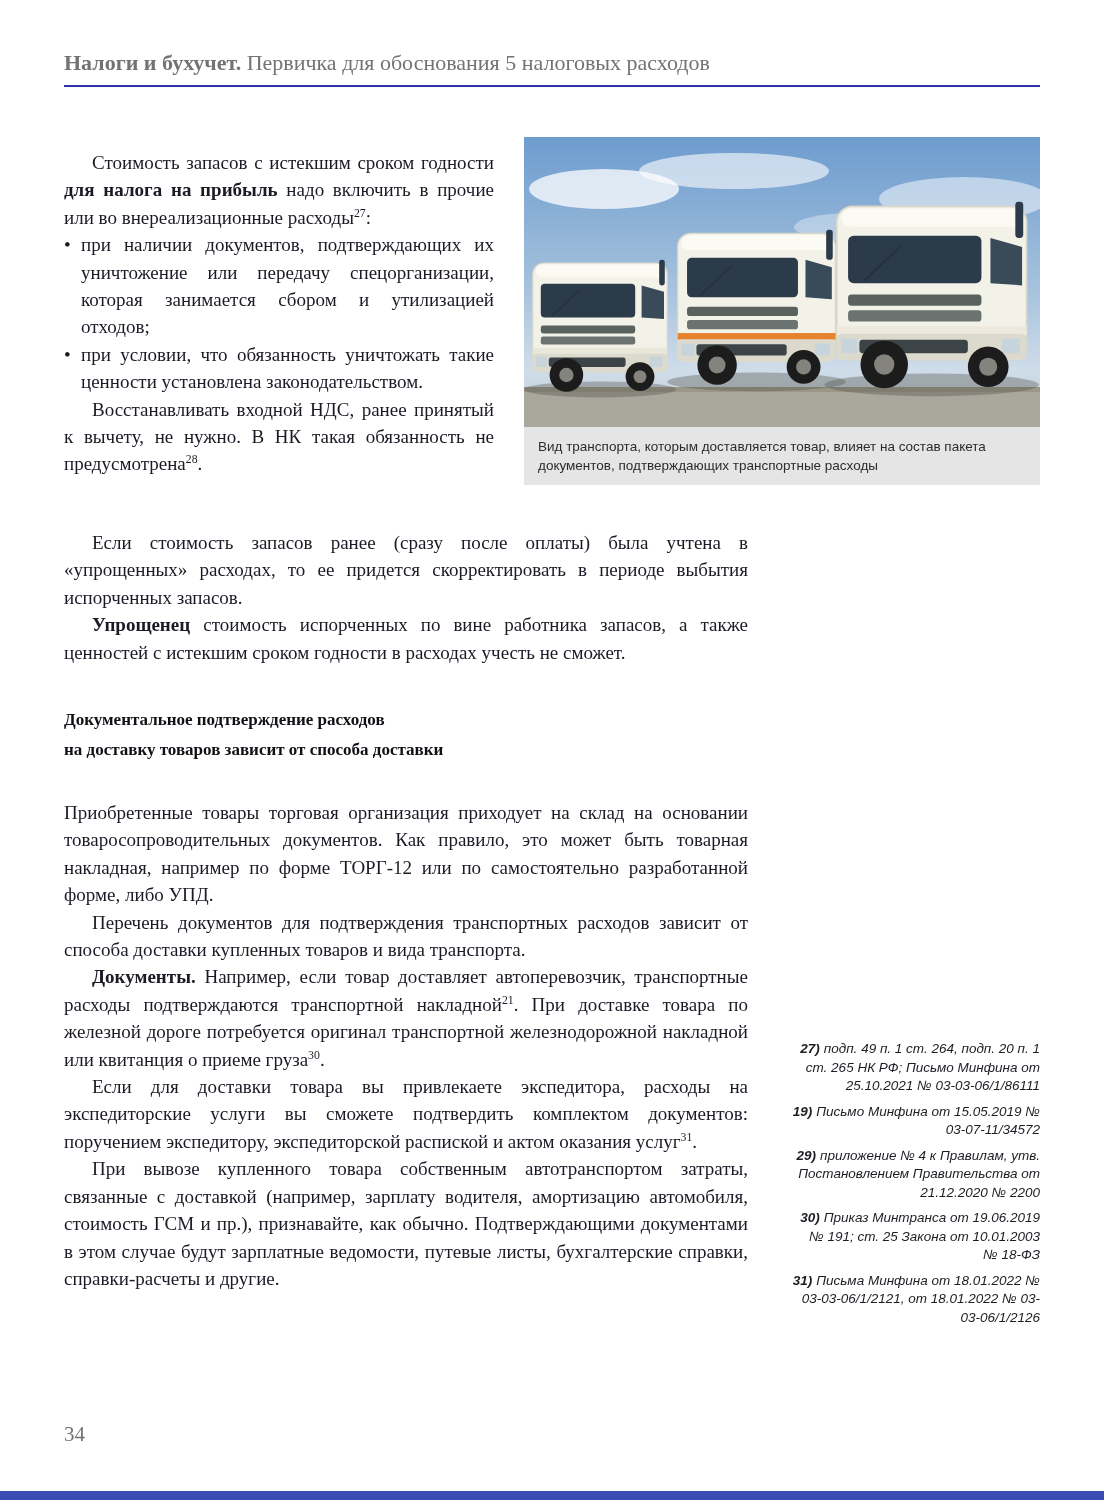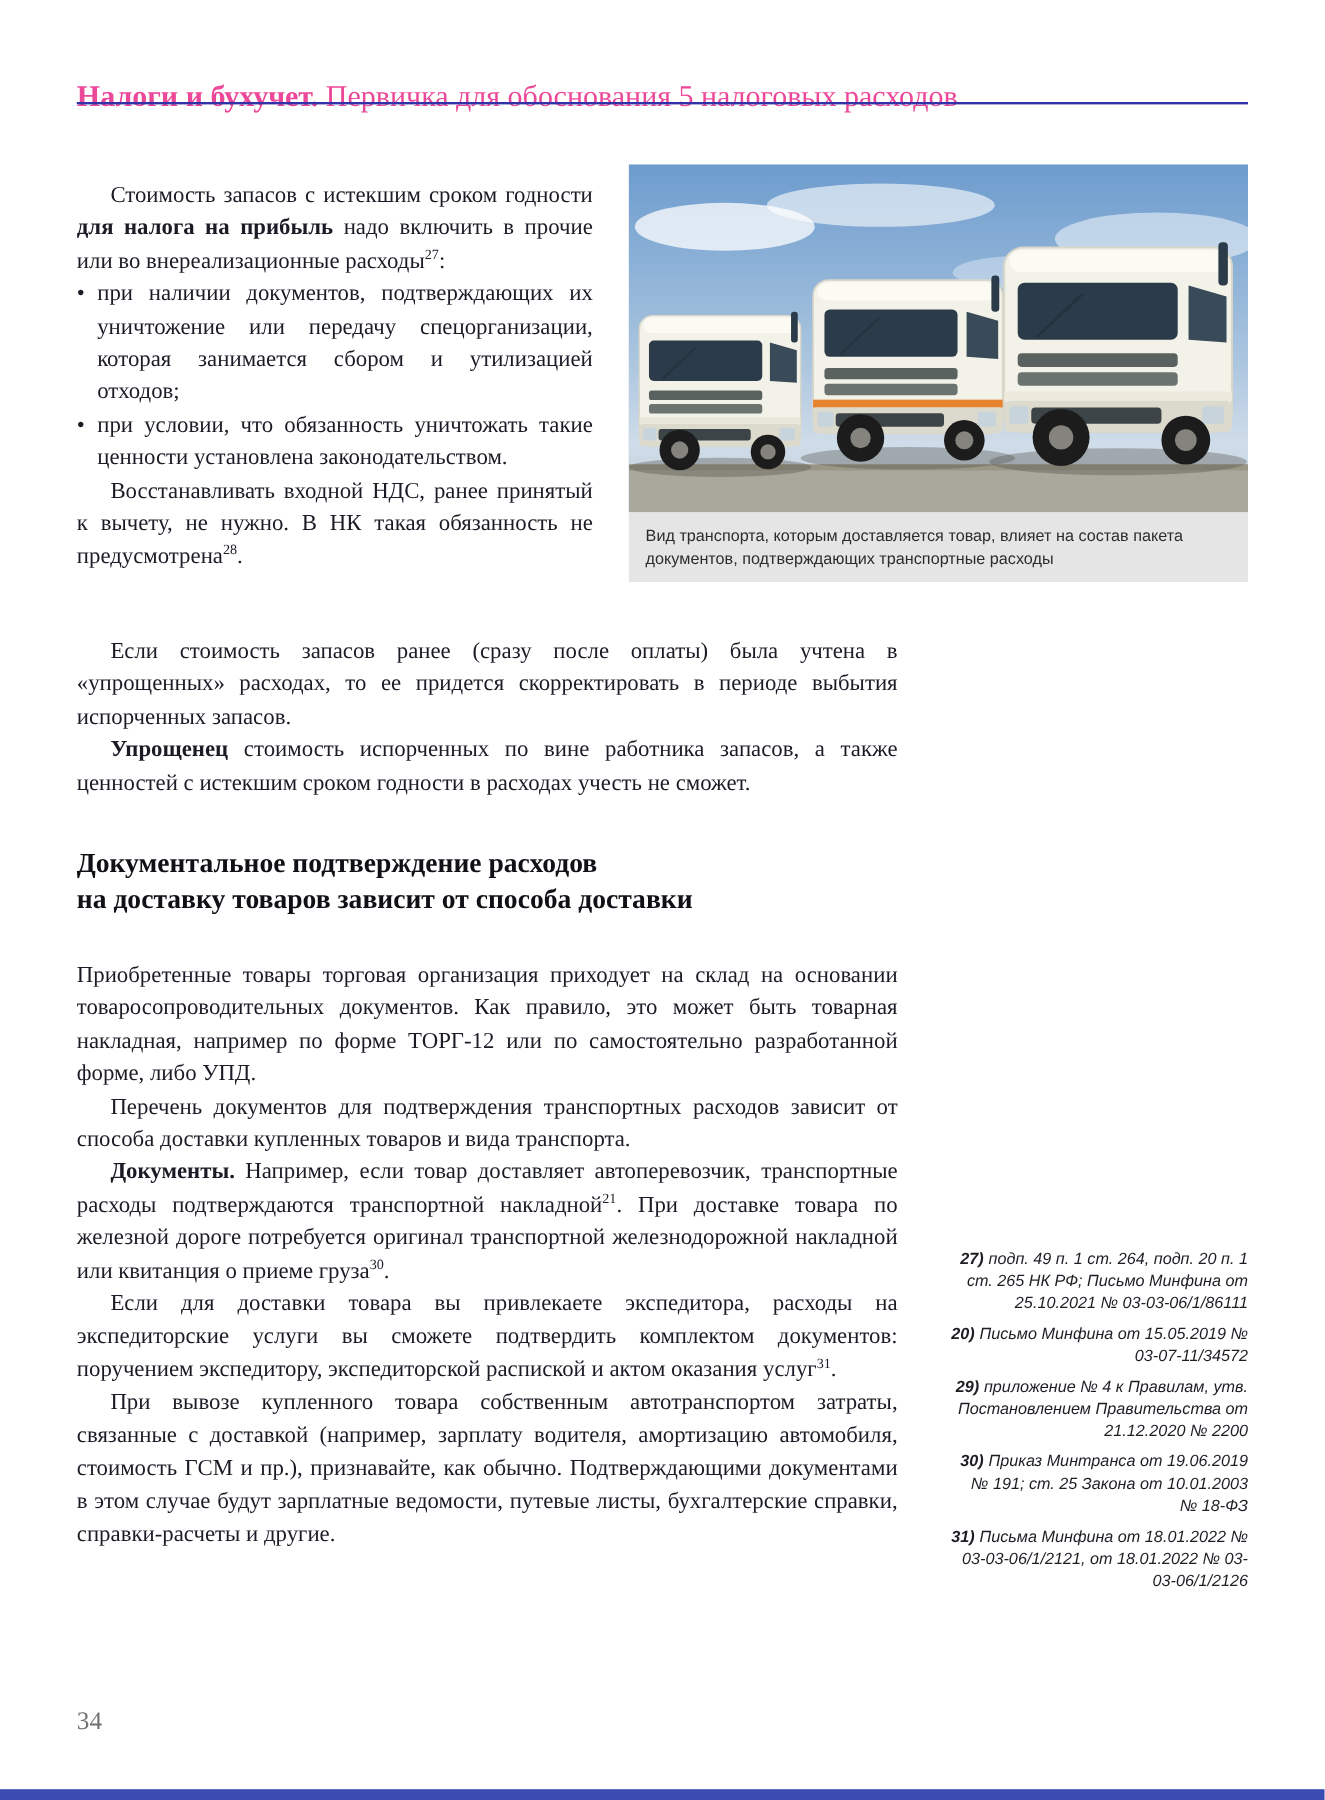--- a/index.html
+++ b/index.html
@@ -6,22 +6,22 @@
   html,body { background:#ffffff; }
   body { font-family:"Liberation Serif", serif; }
 
   .page {
     position:relative; width:1104px; height:1500px;
     background:#ffffff; overflow:hidden;
   }
 
   
   .header {
-    position:absolute; left:64px; top:67px; width:976px;
-    font-size:25px; color:#ec4899; white-space:nowrap;
+    position:absolute; left:64px; top:50px; width:976px;
+    font-size:22px; color:#737373; white-space:nowrap;
   }
   .header .brand { font-weight:bold; }
   .header .rubric { font-weight:normal; }
   .header-rule {
     position:absolute; left:64px; top:85px; width:976px; height:0;
     border-top:2px solid #3232a8;
   }
 
   
   .bodytext { font-size:19px; line-height:27.4px; color:#1b1b26; text-align:justify;margin-top:17px; }
@@ -45,21 +45,21 @@
     position:absolute; left:524px; top:427px; width:516px;
     background:#e5e5e5; padding:10px 14px;
     font-family:"Liberation Sans", sans-serif;
     font-size:13.5px; line-height:19px; color:#2c2c30; text-align:left;
   }
 
   .mid { position:absolute; left:64px; top:512px; width:684px; }
 
   .section-heading {
     position:absolute; left:64px; top:705px; width:700px;
-    font-size:23px; line-height:29.5px; font-weight:bold; color:#101016;
+    font-size:17px; line-height:29.5px; font-weight:bold; color:#101016;
     text-align:left;
   }
 
   .main-col { position:absolute; left:64px; top:782px; width:684px; }
 
   
   .footnotes {
     position:absolute; left:792px; top:1040px; width:248px;
     font-family:"Liberation Sans", sans-serif;
     font-size:13.5px; line-height:18.5px; color:#1d1d24; text-align:right;font-style:italic;
@@ -157,21 +157,21 @@
     <p class="para indent"><b>Документы.</b><span> Например, если товар доставляет автоперевозчик, транспортные расходы подтверждаются транспортной накладной</span><sup>21</sup><span>. При доставке товара по железной дороге потребуется оригинал транспортной железнодорожной накладной или квитанция о приеме груза</span><sup>30</sup><span>.</span></p>
     <p class="para indent"><span>Если для доставки товара вы привлекаете экспедитора, расходы на экспедиторские услуги вы сможете подтвердить комплектом документов: поручением экспедитору, экспедиторской распиской и актом оказания услуг</span><sup>31</sup><span>.</span></p>
     <p class="para indent">При вывозе купленного товара собственным автотранспортом затраты, связанные с доставкой (например, зарплату водителя, амортизацию автомобиля, стоимость ГСМ и пр.), признавайте, как обычно. Подтверждающими документами в этом случае будут зарплатные ведомости, путевые листы, бухгалтерские справки, справки-расчеты и другие.</p>
   </div>
 
   <aside class="footnotes">
     <div class="footnote">
       <b>27)</b><span>подп. 49 п. 1 ст. 264, подп. 20 п. 1 ст. 265 НК РФ; Письмо Минфина от 25.10.2021 № 03-03-06/1/86111</span>
     </div>
     <div class="footnote">
-      <b>20)</b><span>Письмо Минфина от 15.05.2019 № 03-07-11/34572</span>
+      <b>19)</b><span>Письмо Минфина от 15.05.2019 № 03-07-11/34572</span>
     </div>
     <div class="footnote">
       <b>29)</b><span>приложение № 4 к Правилам, утв. Постановлением Правительства от 21.12.2020 № 2200</span>
     </div>
     <div class="footnote">
       <b>30)</b><span>Приказ Минтранса от 19.06.2019 № 191; ст. 25 Закона от 10.01.2003 № 18-ФЗ</span>
     </div>
     <div class="footnote">
       <b>31)</b><span>Письма Минфина от 18.01.2022 № 03-03-06/1/2121, от 18.01.2022 № 03-03-06/1/2126</span>
     </div>

